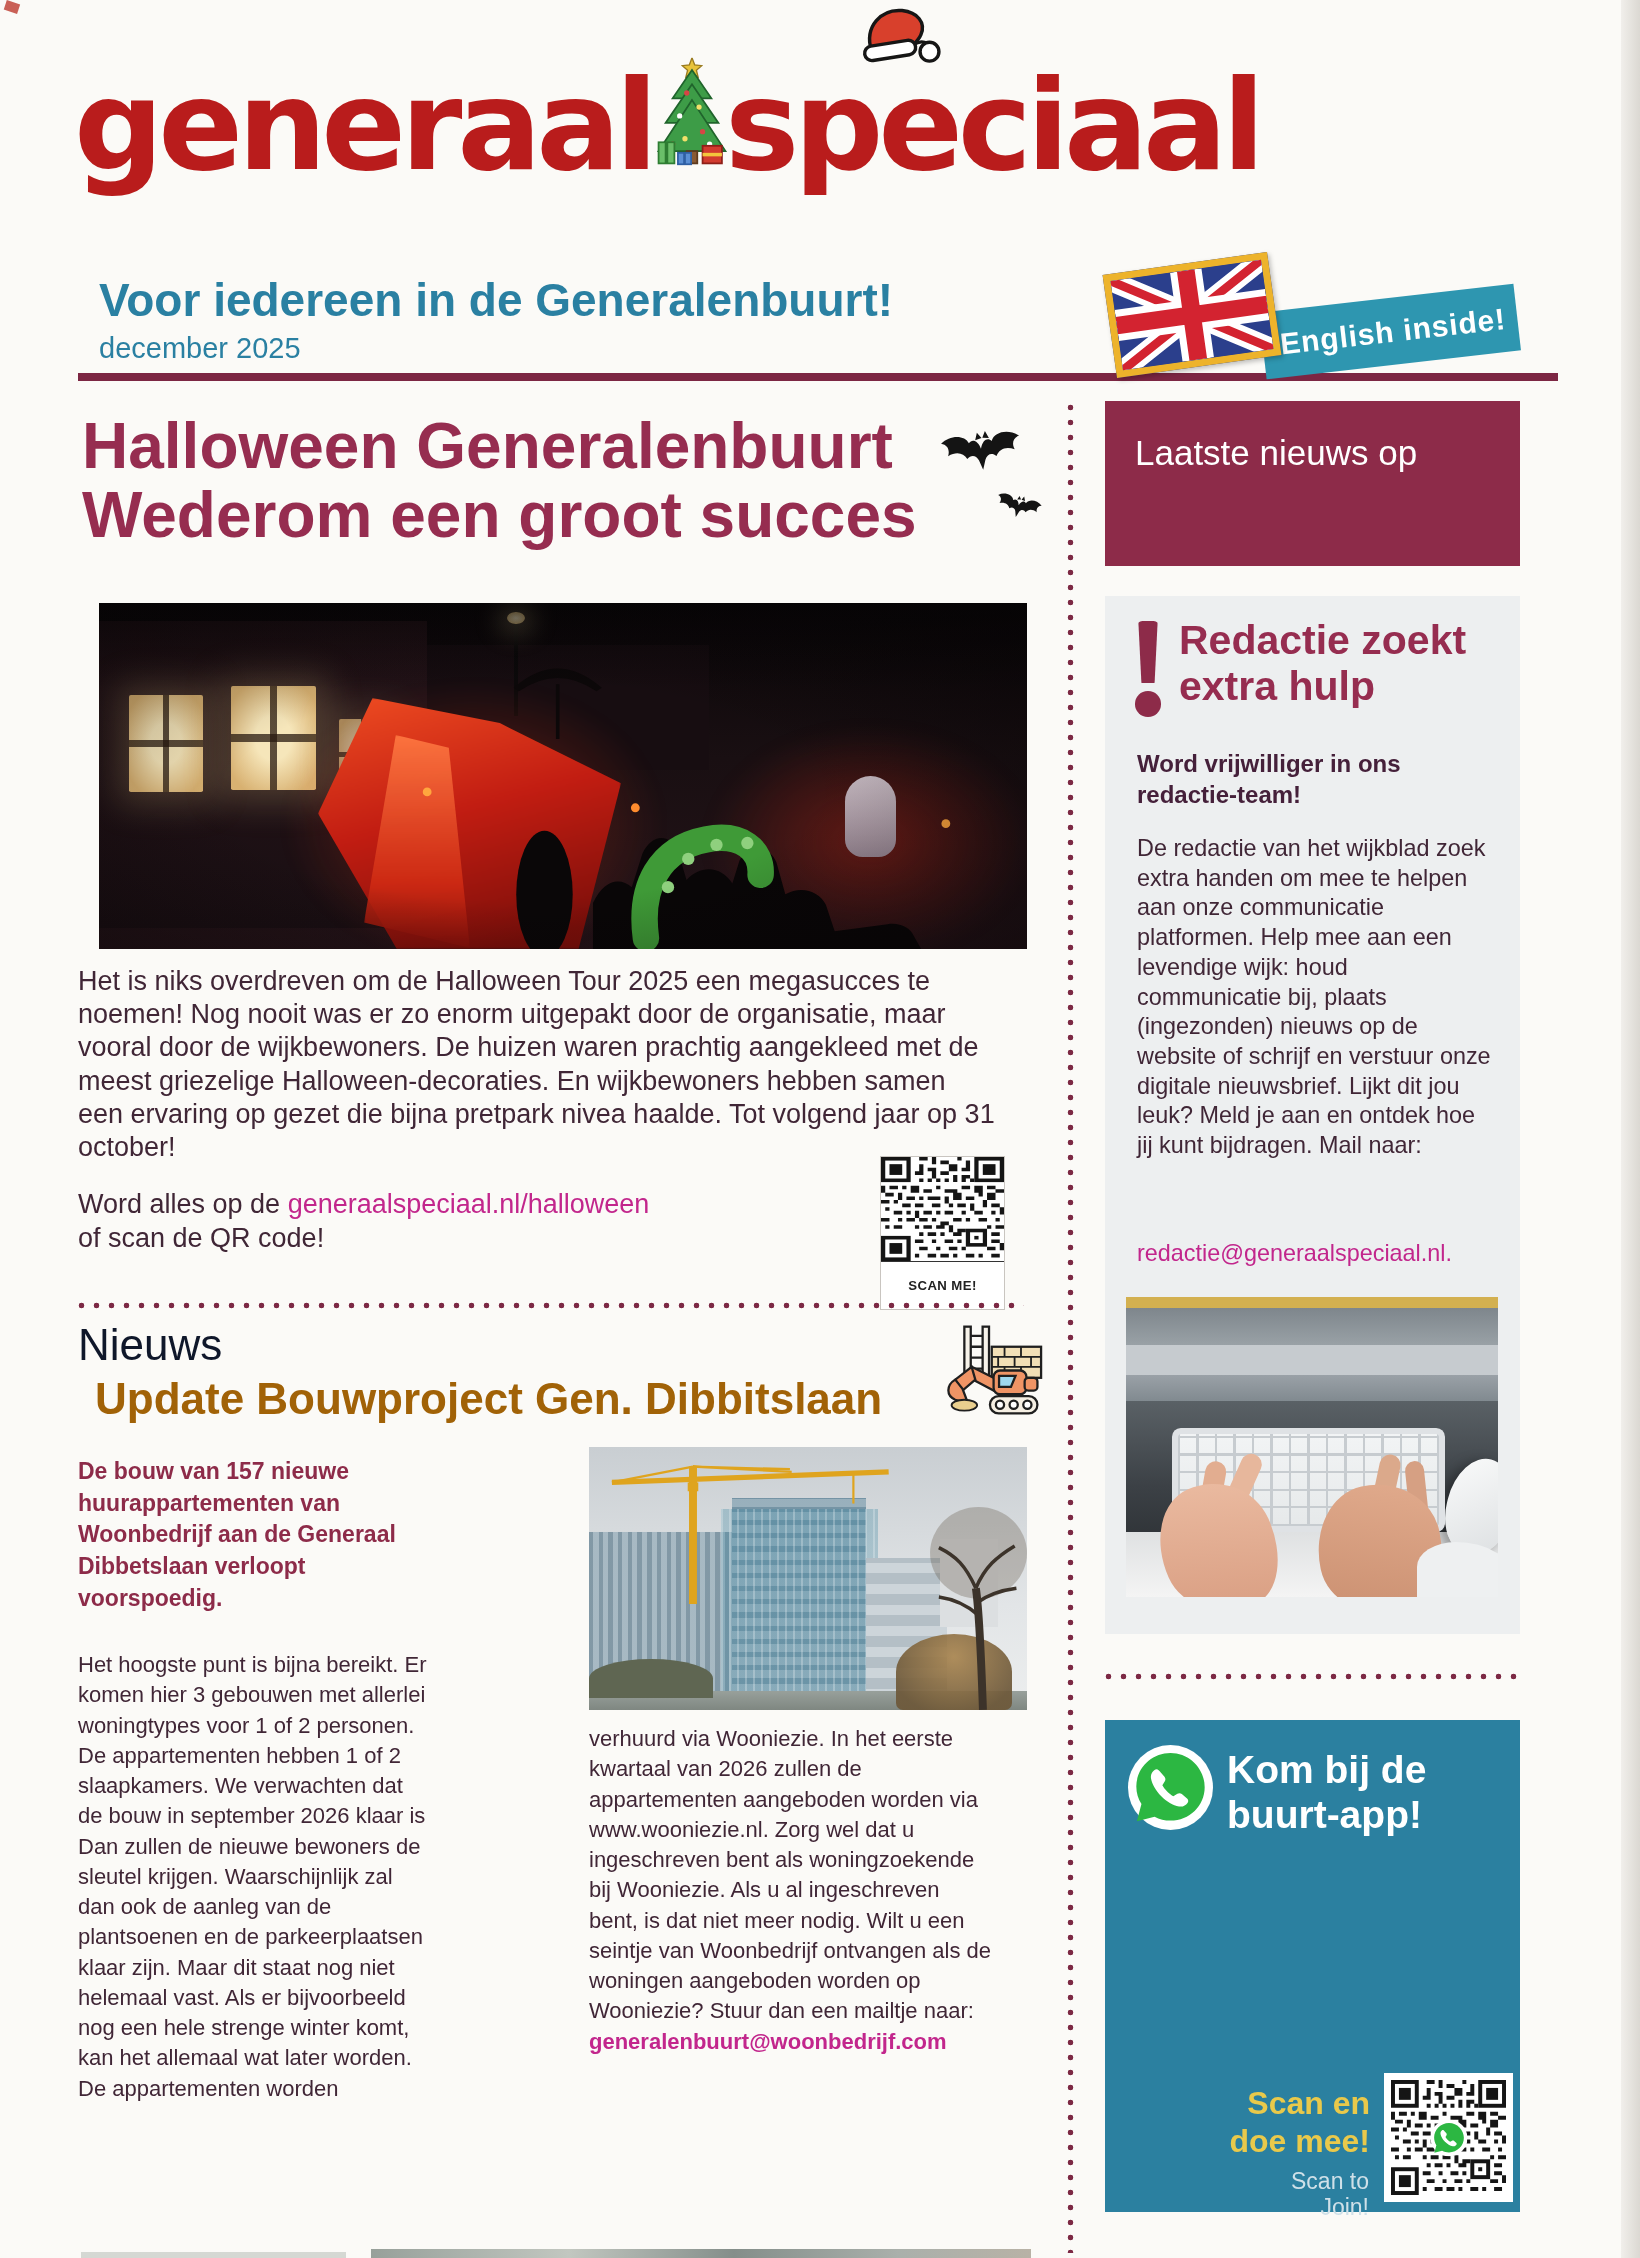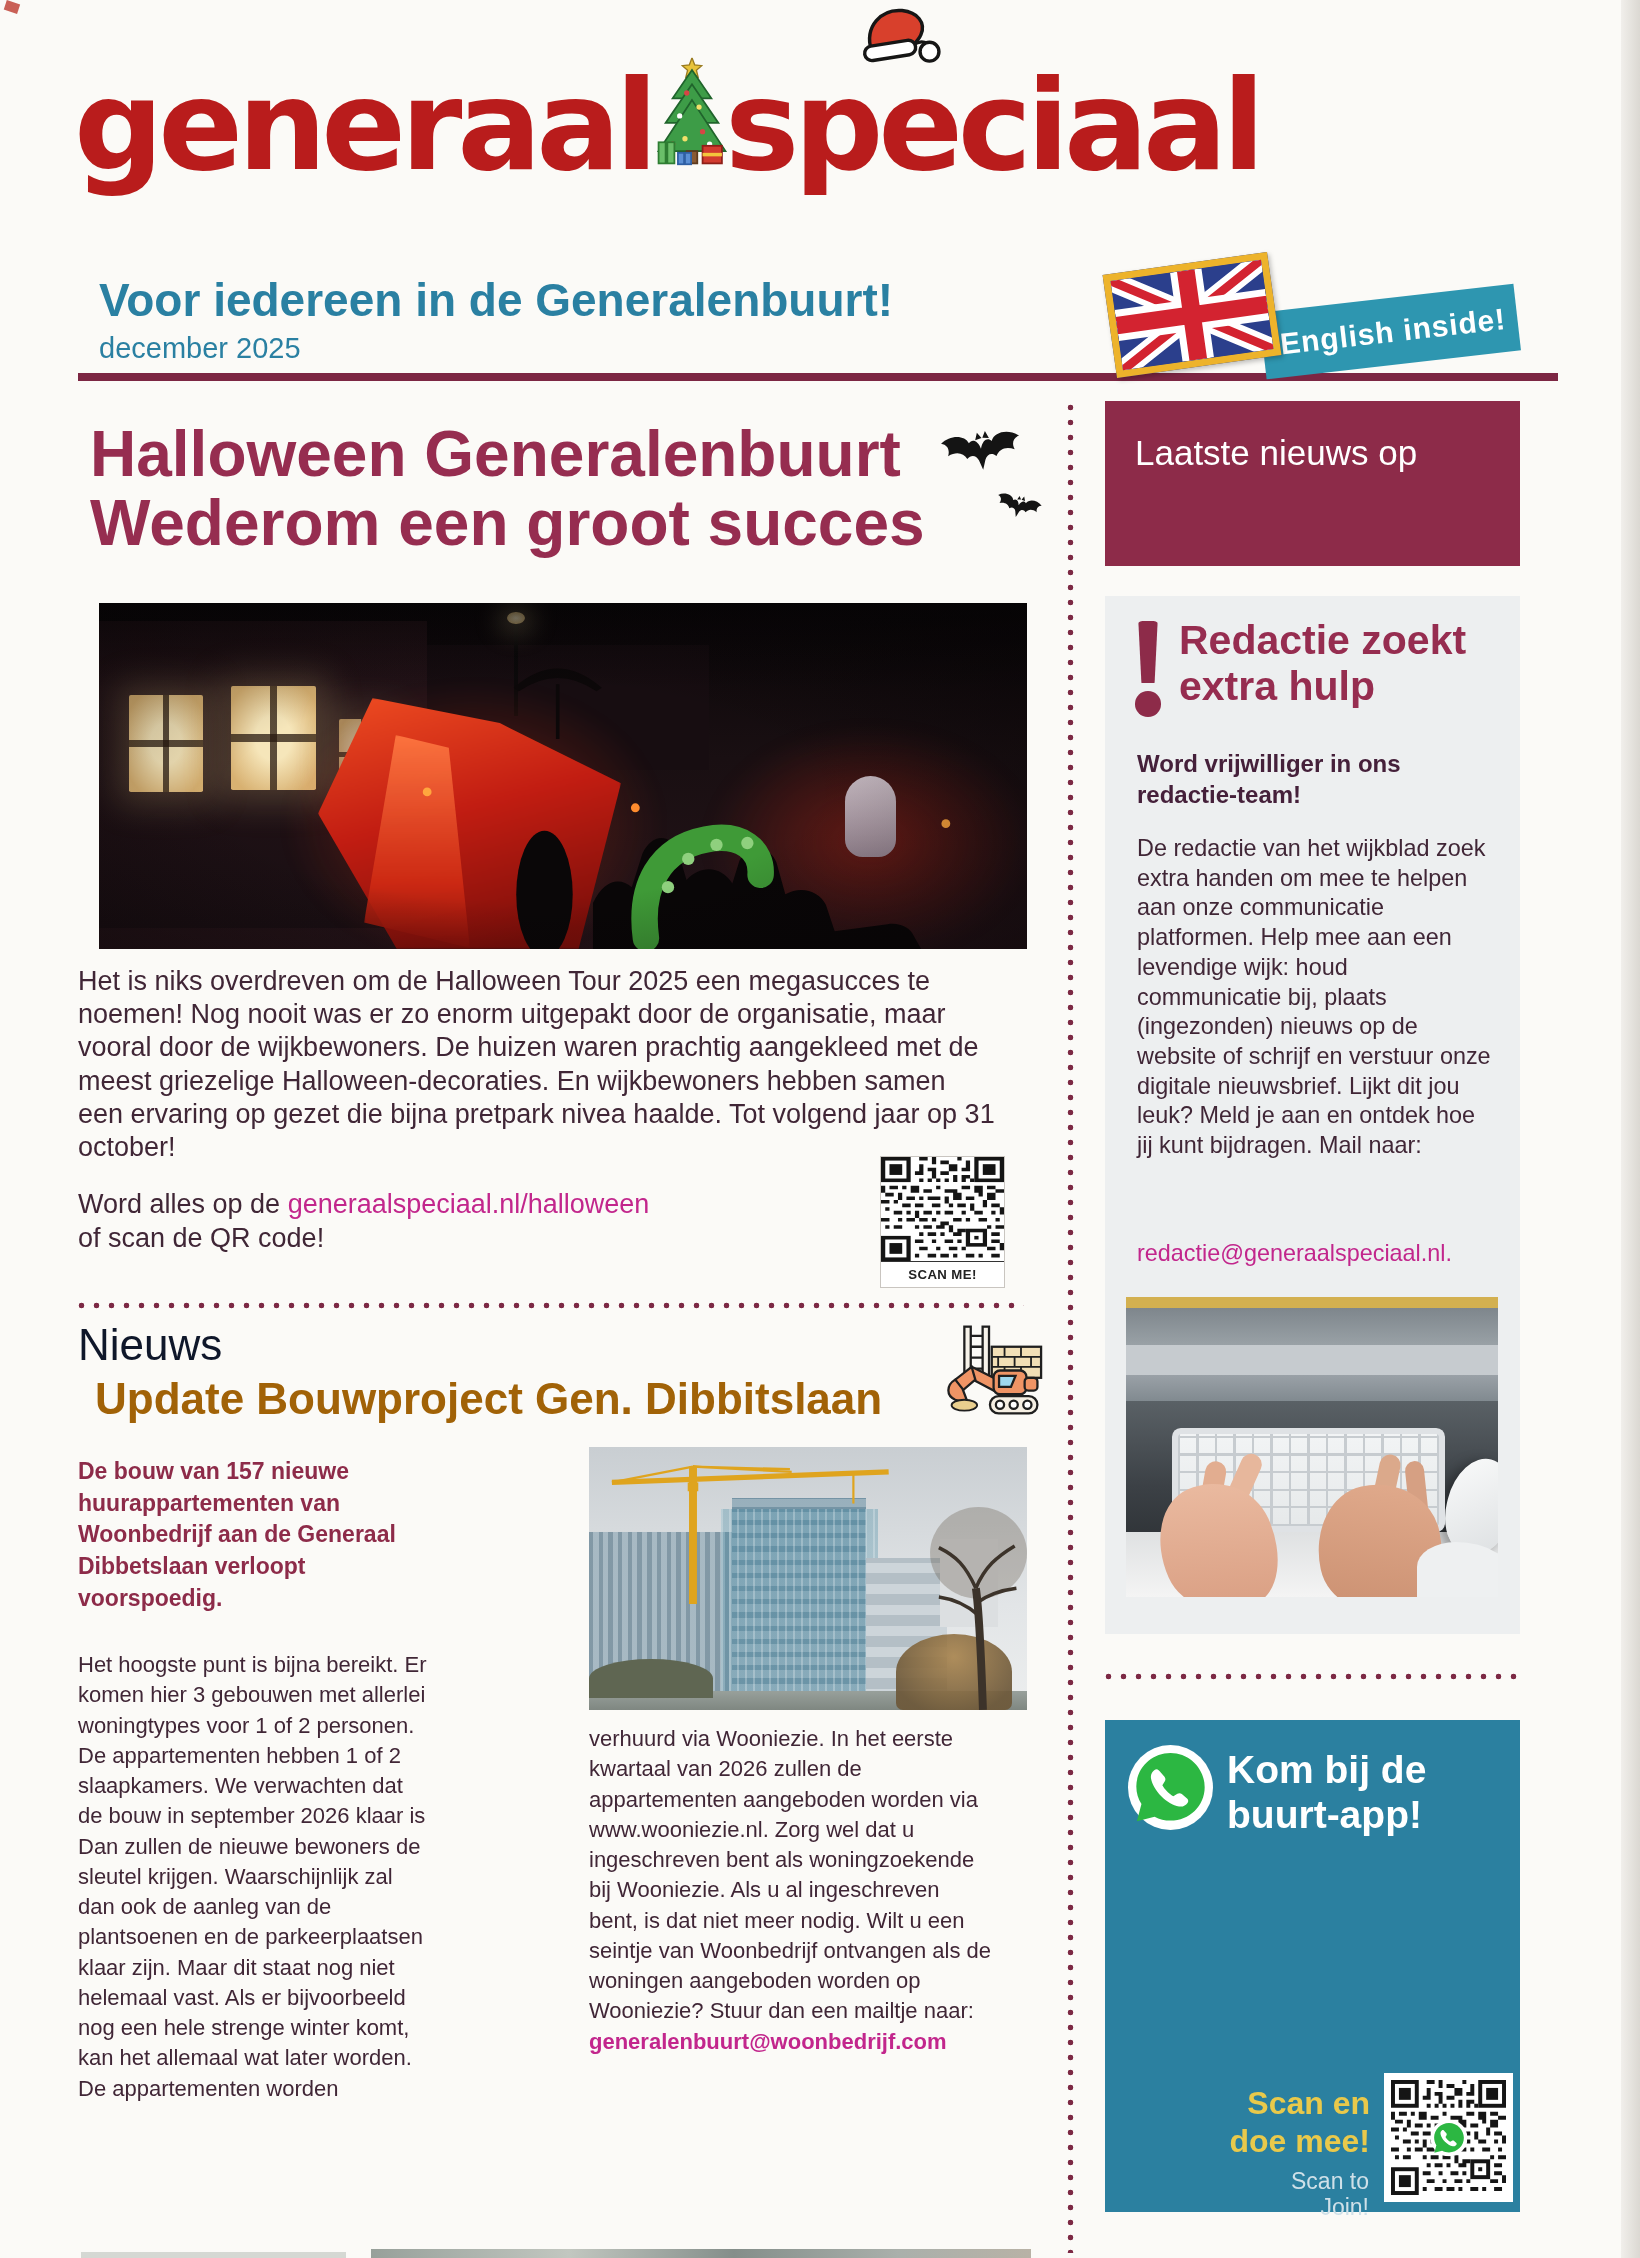--- a/index.html
+++ b/index.html
@@ -25,30 +25,30 @@
   .edition{left:99px;top:332px;font-size:29px;font-weight:normal;color:#2a80a2;}
   .rule{left:78px;top:373px;width:1480px;height:8px;background:#7c2643;}
   .flag{left:1109px;top:263px;width:152px;height:90px;border:7px solid #edb32b;transform:rotate(-8deg);
         box-shadow:1.8px 2.6px 5.3px rgba(0,0,0,.25);z-index:3;background:#2b3f8c;}
   .flag svg{width:100%;height:100%;}
   .banner{left:1262px;top:298px;width:256px;height:67px;background:#2e96b0;transform:rotate(-6.5deg);
           color:#fff;font-weight:bold;font-size:30px;line-height:67px;padding-left:17.6px;letter-spacing:0.9px;z-index:2;
           box-sizing:border-box;}
 
   
-  .hal-title{left:78px;top:408px;margin:12px;font-size:64px;line-height:1.08;color:#962d50;font-weight:bold;}
+  .hal-title{left:78px;top:408px;margin:4px;font-size:64px;line-height:1.08;color:#962d50;font-weight:bold;}
   .bat1{left:932px;top:429px;width:99px;transform:rotate(-6deg);}
   .bat2{left:990px;top:494px;width:56px;transform:rotate(14deg);}
   .hal-body{left:78px;top:965px;width:919px;margin:0;font-size:27px;line-height:1.23;}
   .hal-cta{left:78px;top:1187px;font-size:27px;line-height:1.26;}
   .link{color:#c2268c;text-decoration:none;}
   .qr-main{left:880px;top:1156px;width:125px;background:#fff;border:0.9px solid #c9c5c0;box-sizing:border-box;}
   .qr-main svg{width:100%;height:104px;}
   .qr-label{border-top:1.8px solid #333;border-left:0;text-align:center;font-size:13.2px;font-weight:bold;
-            letter-spacing:0.4px;color:#222;padding:5px 0;background:#fff;}
+            letter-spacing:0.4px;color:#222;padding:16px 0;background:#fff;}
   .dots-h{height:7px;background-image:radial-gradient(circle at 3.5px 3.5px,#7c2944 2.6px,transparent 3.1px);
           background-size:15px 7px;background-repeat:repeat-x;}
   .dots-main{left:78px;top:1302px;width:946px;}
   .dots-side{left:1105px;top:1673px;width:415px;}
   .dots-v{left:1067px;top:404px;width:7px;height:1849px;
           background-image:radial-gradient(circle at 3.5px 3.5px,#7c2944 2.6px,transparent 3.1px);
           background-size:7px 15px;background-repeat:repeat-y;}
 
   
   .kicker{left:78px;top:1320px;font-size:44px;color:#0f172a;}

